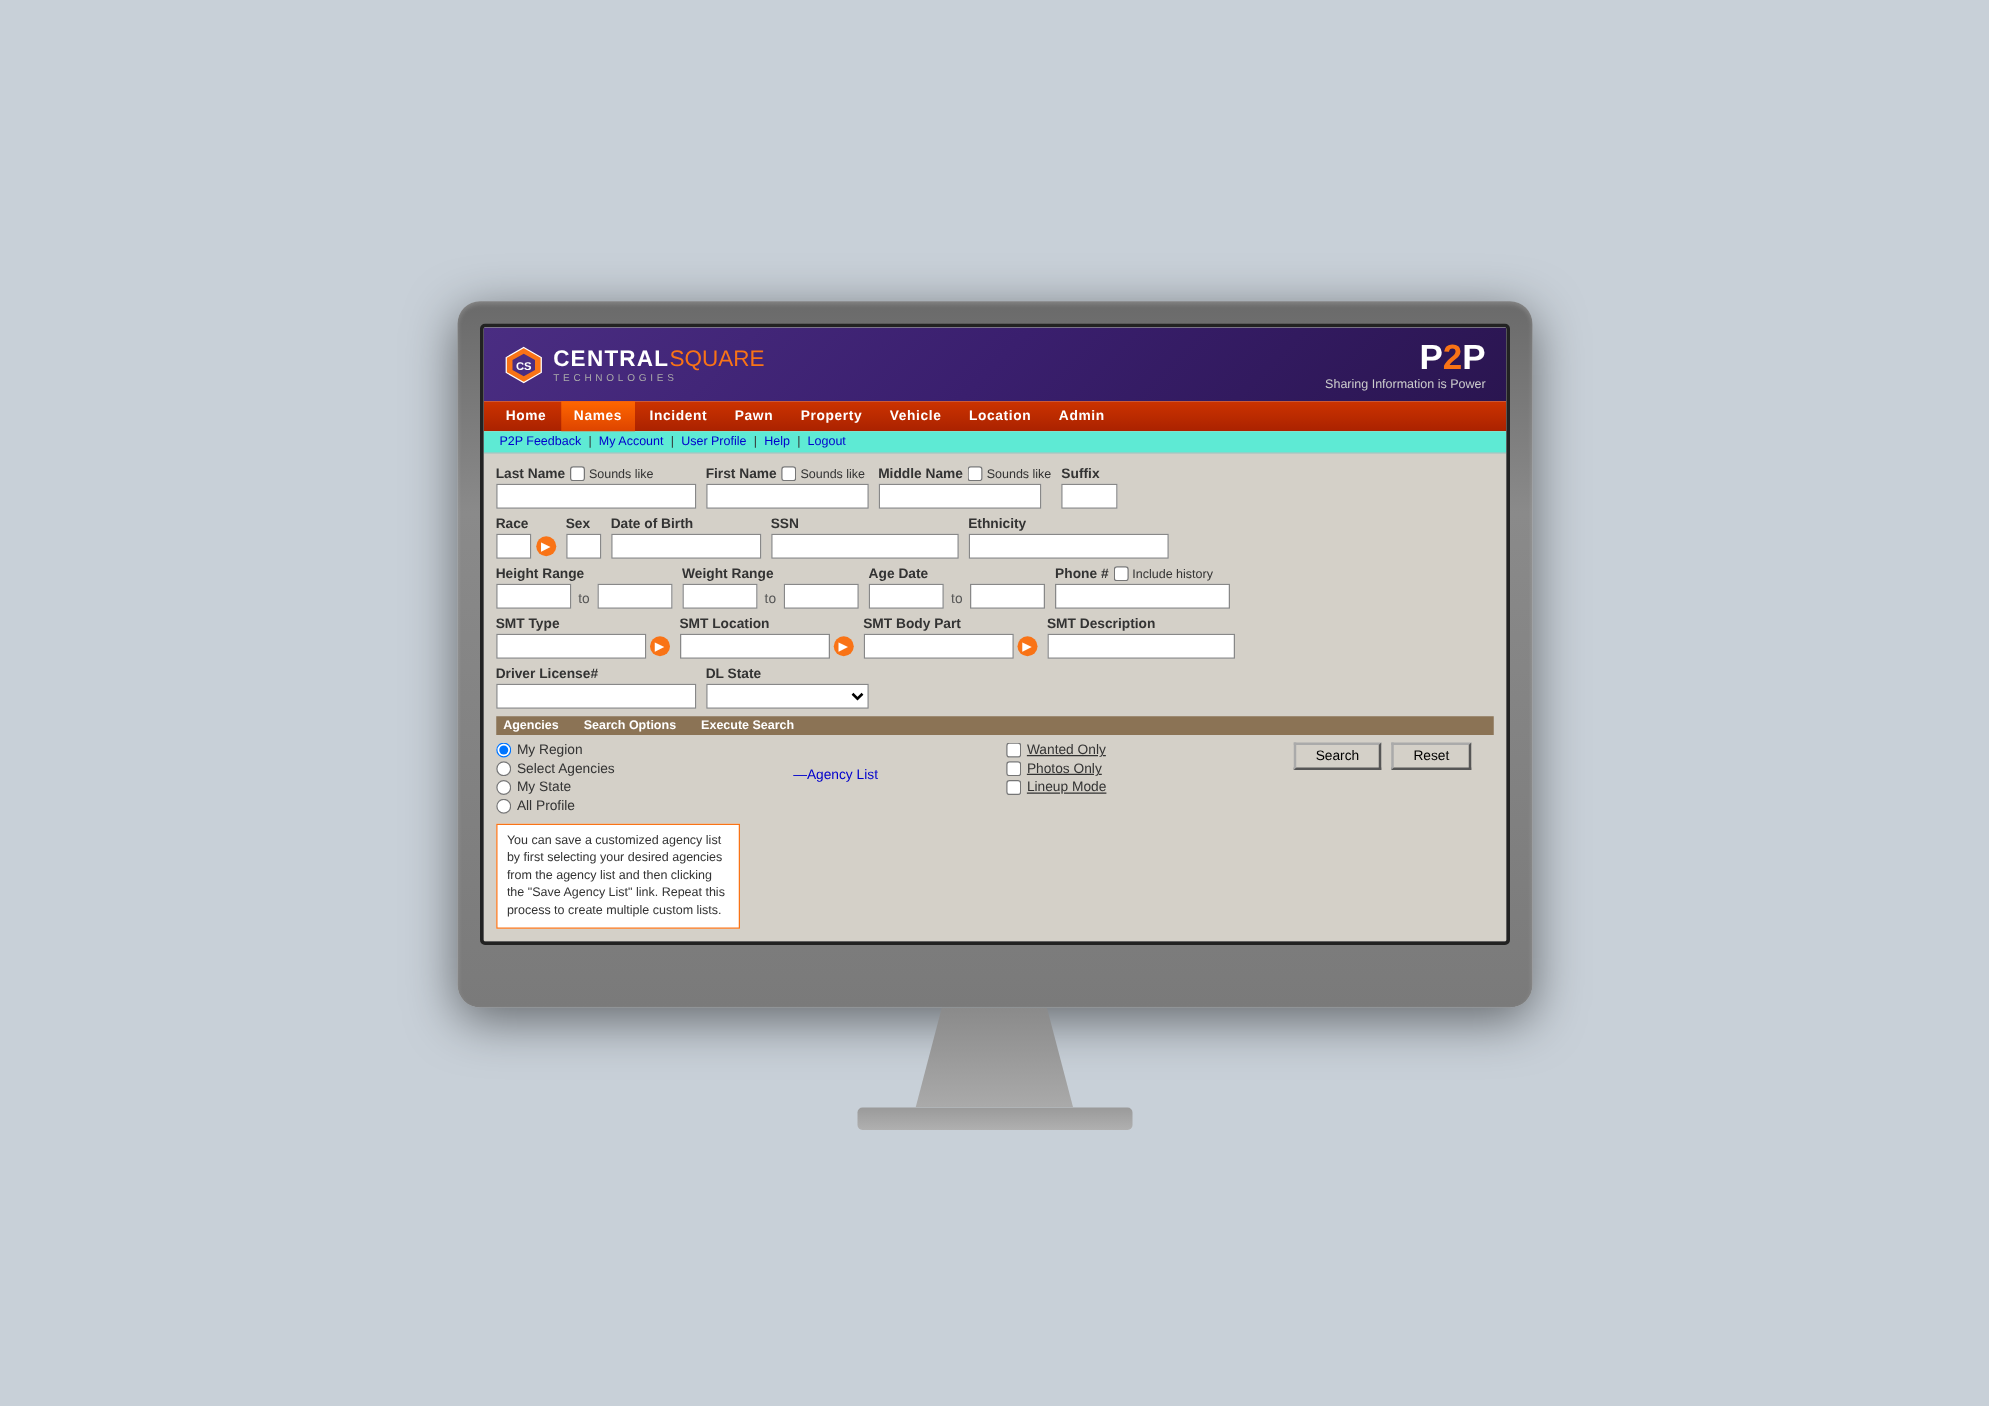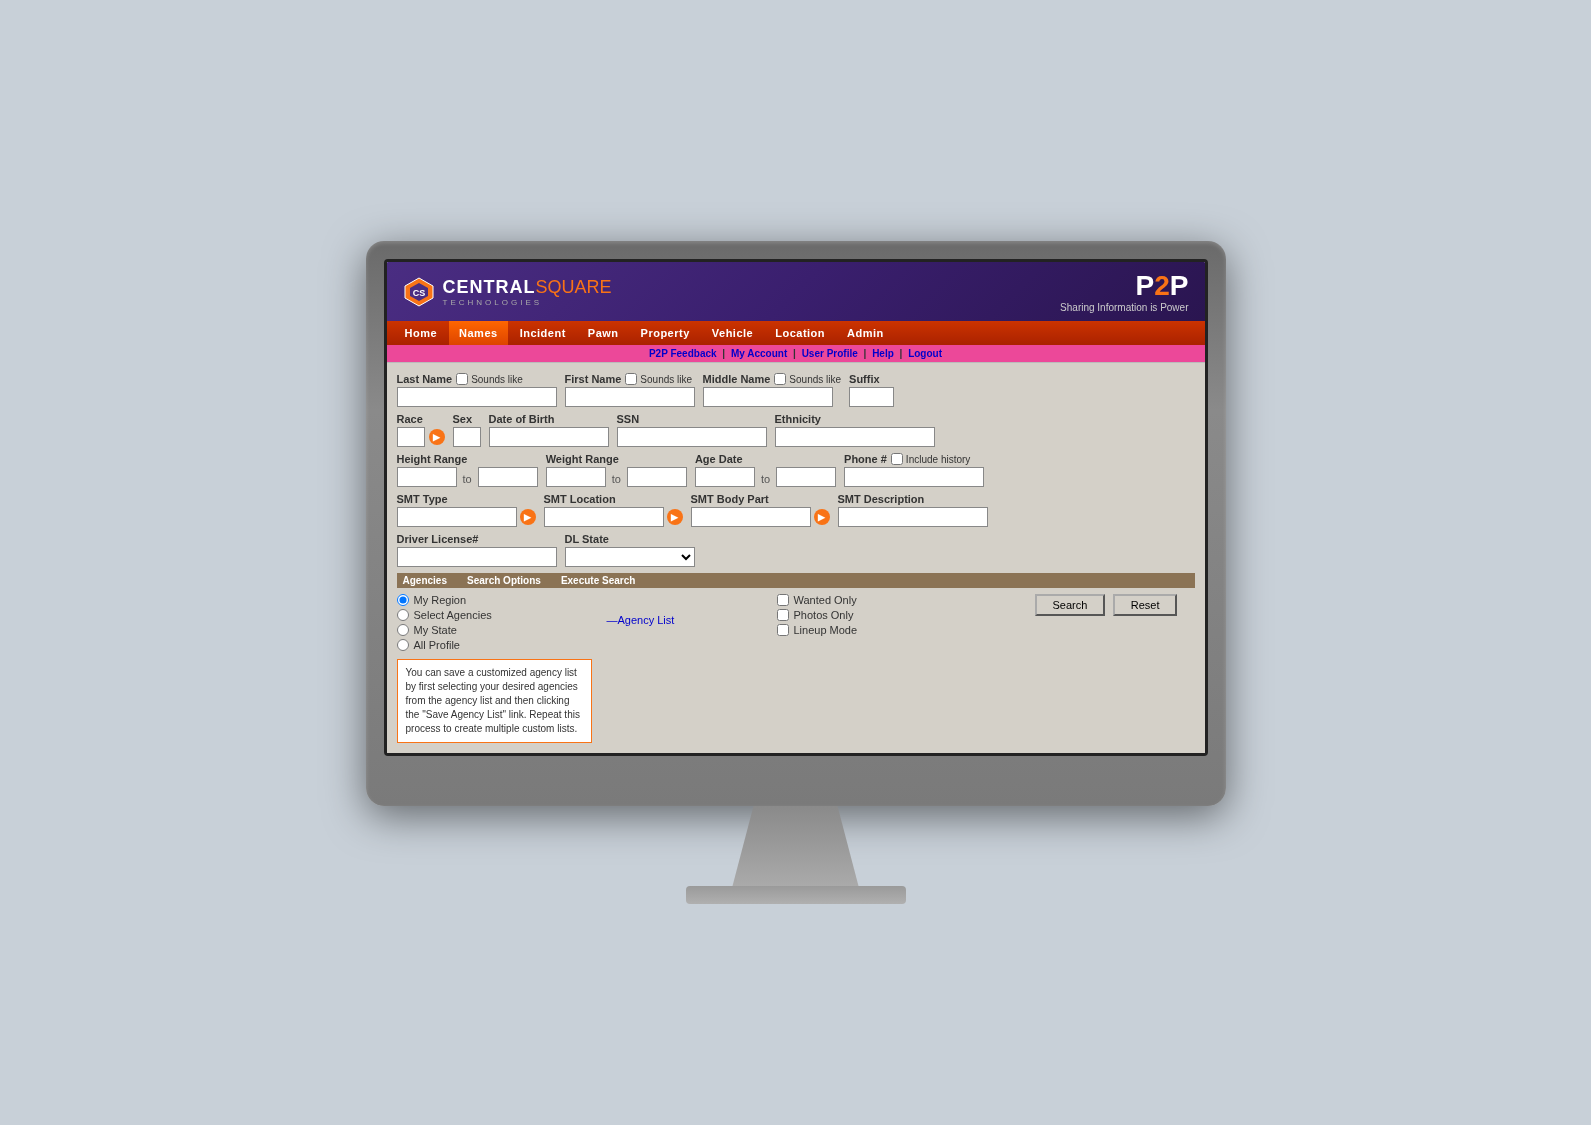--- a/index.html
+++ b/index.html
@@ -129,27 +129,26 @@
       letter-spacing: 0.5px;
       text-decoration: none;
     }
 
     .nav-item.active {
       background: linear-gradient(180deg, #ff6600 0%, #dd4400 100%);
     }
 
     
     .top-links {
-      background: #ec4899;
-      text-align: center;
+      background: #5eead4;
+      text-align: left;
       padding: 3px 10px;
       font-size: 10px;
       color: #333;
       border-bottom: 1px solid #bbb;
-      font-weight: bold;
     }
 
     .top-links a {
       color: #00c;
       text-decoration: none;
       margin: 0 3px;
     }
 
     
     .main-content {
@@ -268,33 +267,35 @@
       gap: 5px;
       font-size: 11px;
       color: #333;
     }
 
     .agency-list-area {
       flex: 0 0 160px;
       padding-top: 20px;
       font-size: 11px;
       color: #555;
+      margin-left: 28px;
     }
 
     .search-options-panel {
       flex: 1;
     }
 
     .check-item {
       display: flex;
       align-items: flex-start;
       gap: 5px;
       font-size: 11px;
       color: #333;
       margin-bottom: 3px;
+      text-decoration: underline;
     }
 
     .execute-search-panel {
       flex: 0 0 160px;
     }
 
     .btn-search {
       background: #d4d0c8;
       border: 2px outset #aaa;
       padding: 3px 16px;

